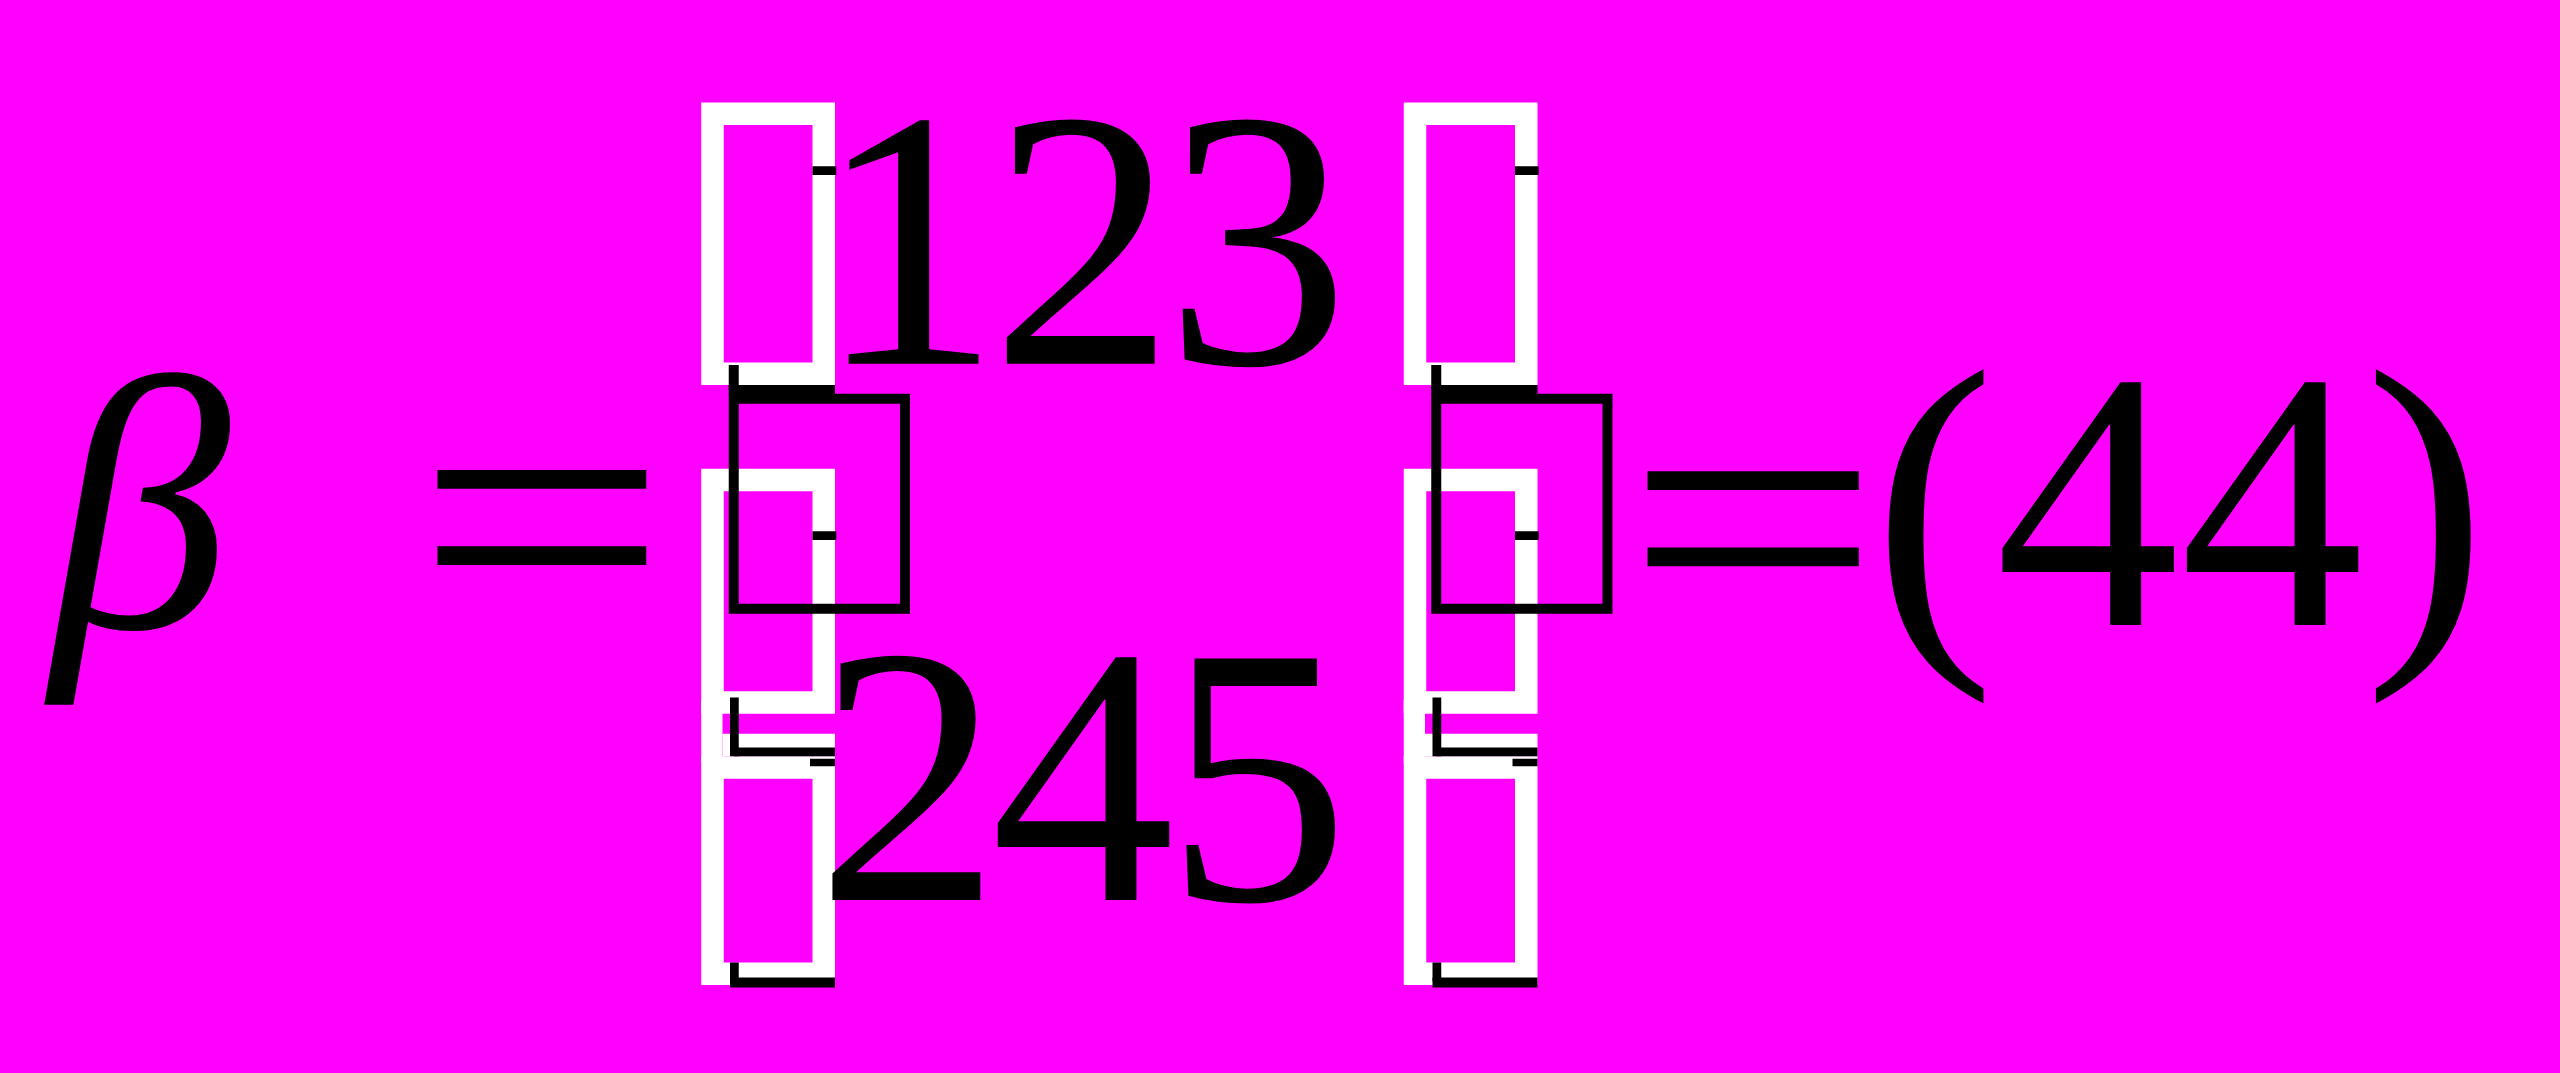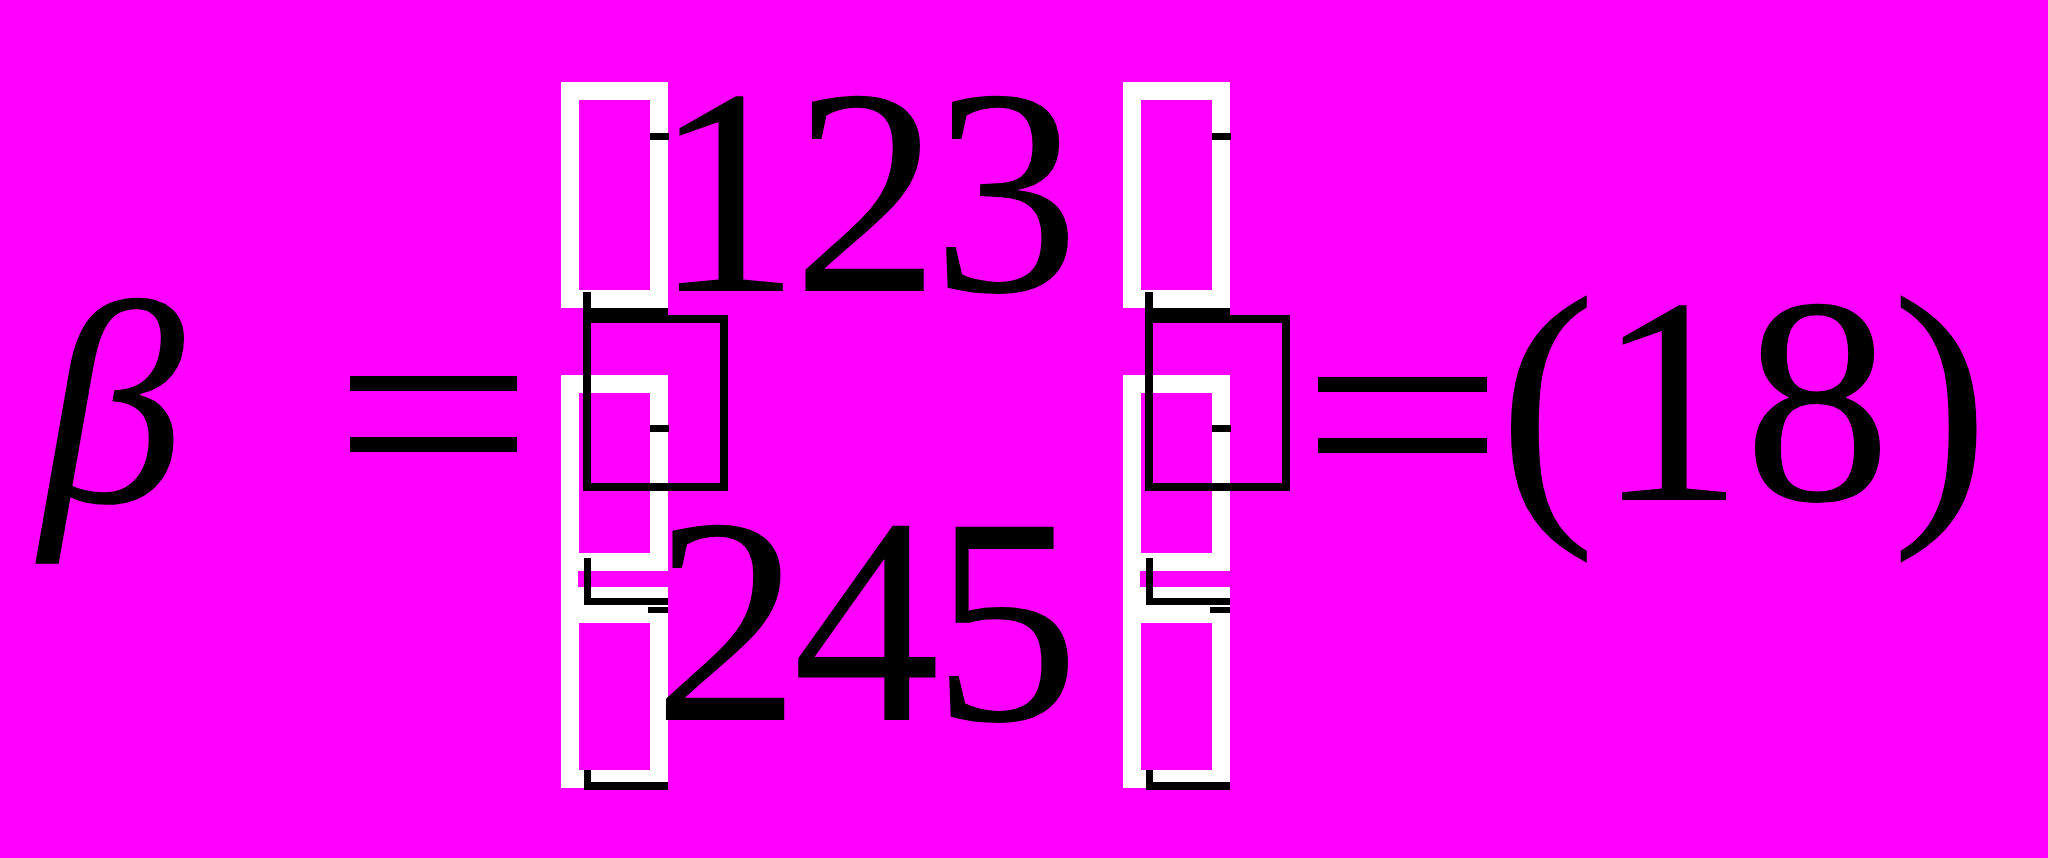--- a/index.html
+++ b/index.html
@@ -98,15 +98,15 @@
       <div class="kf" style="left: 87px; top: 525px; width: 20px; height: 6px;"></div>
       <div class="kf" style="left: 23px; top: 688px; width: 7px; height: 15px;"></div>
       <div class="kf" style="left: 23px; top: 700px; width: 84px; height: 8px;"></div>
     </div>
 
   <div class="equals eq2" aria-label="=">
     <div class="bar b1"></div>
     <div class="bar b2"></div>
   </div>
 
-  <span class="txt result">(18)</span>
+  <span class="txt result">(44)</span>
 
 </div>
 
 </body></html>

